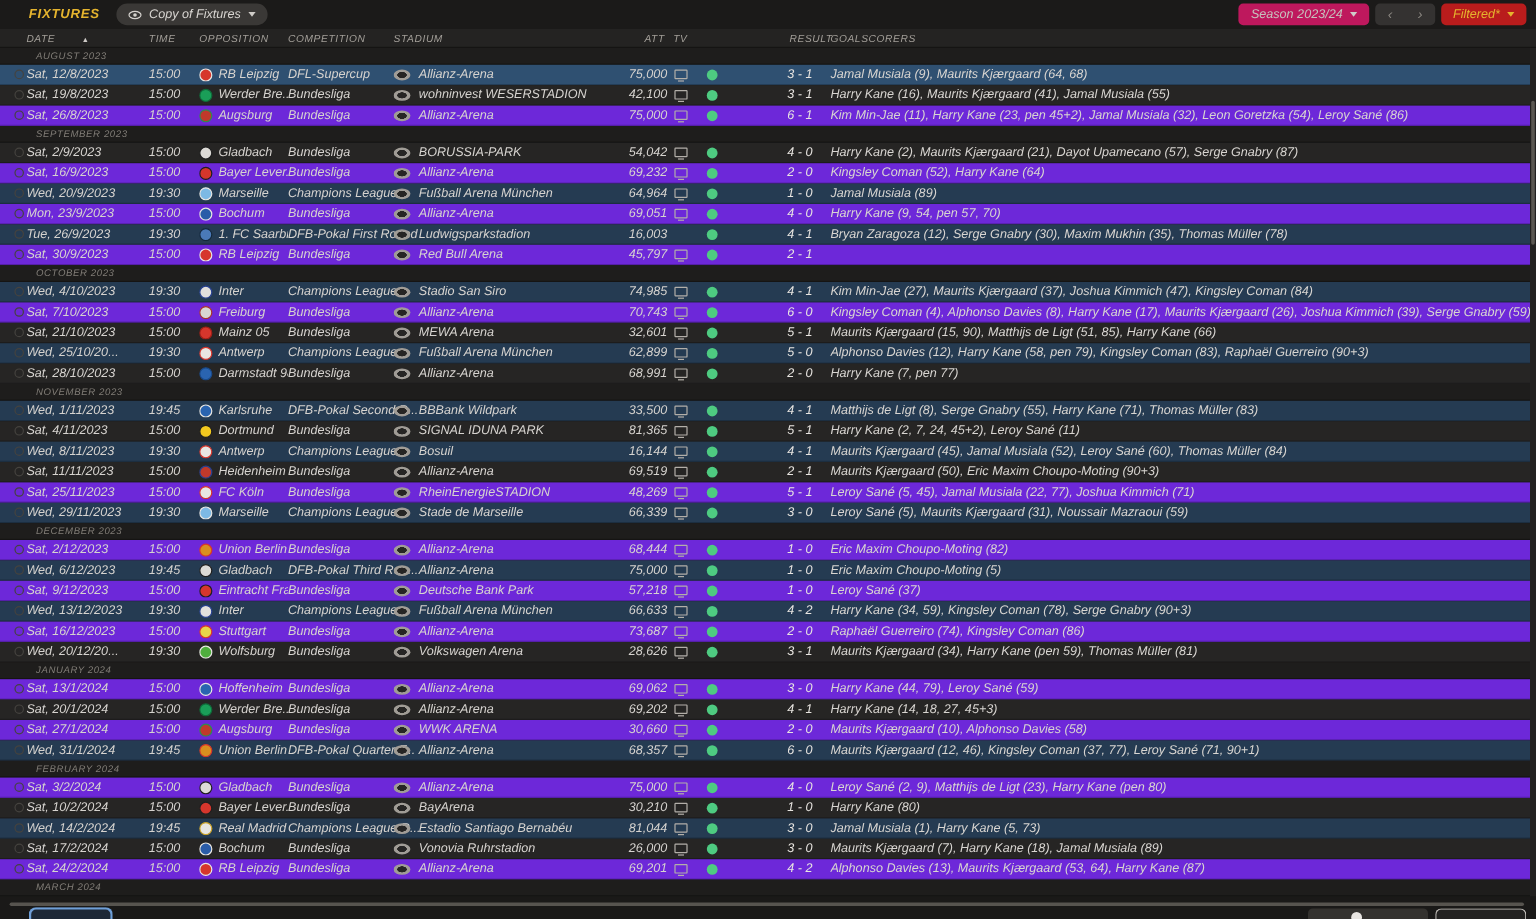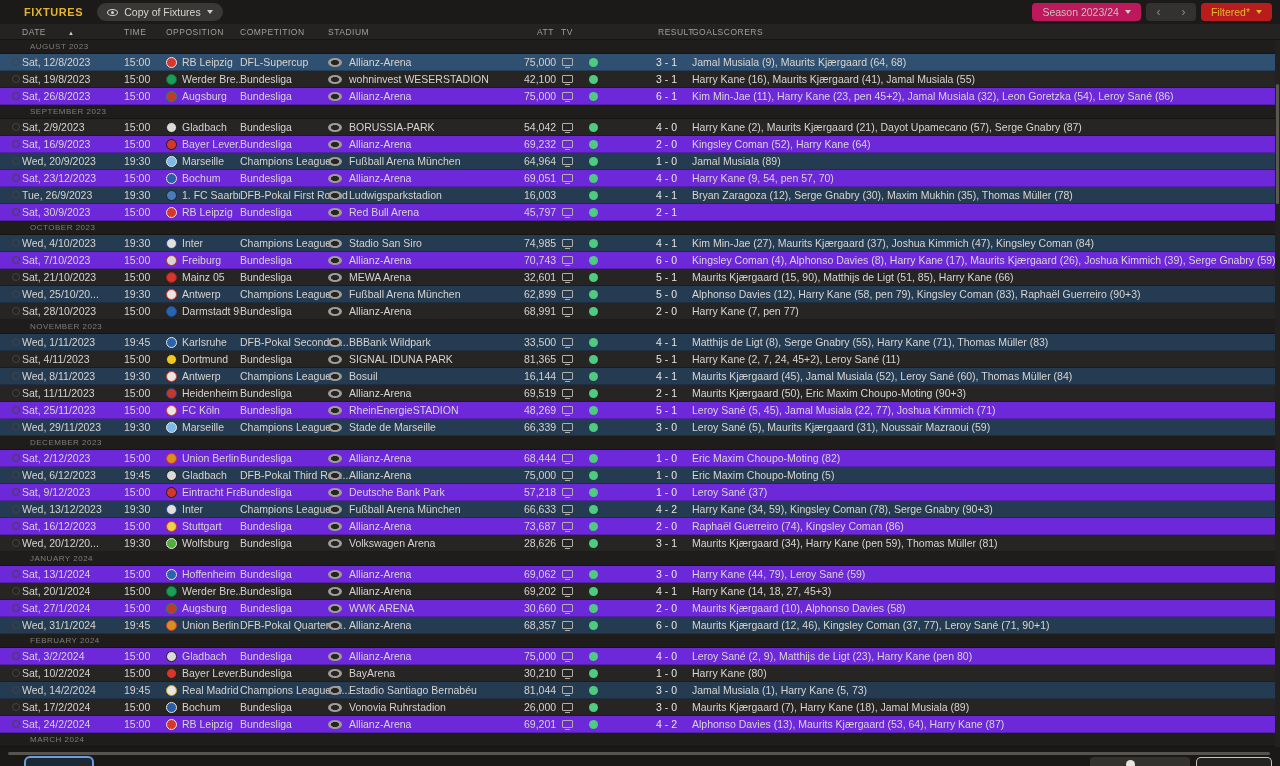--- a/index.html
+++ b/index.html
@@ -1,18 +1,18 @@
 <!DOCTYPE html>
 <html><head>
 <meta charset="utf-8">
 <style>
   * { margin:0; padding:0; box-sizing:border-box; }
   html,body { width:1280px; height:766px; overflow:hidden; background:#1a1918;
     font-family:"Liberation Sans", sans-serif; color:#d6d3cf; }
-  .app { position:relative; width:1280px; height:766px; background:#1a1918; }
+  .app { position:relative; width:1280px; height:766px; background:#1a1918;font-style:italic; }
 
   
   .topbar { height:24px; background:#1b1a19; display:flex; align-items:center; padding:0 8px 0 24px; }
   .page-title { color:#e5b42e; font-size:11px; font-weight:bold; letter-spacing:.6px; }
   .pill { display:flex; align-items:center; gap:6px; background:#3a3836; border-radius:11px;
           height:18px; padding:0 10px; font-size:10.5px; color:#d8d5d1; cursor:pointer; }
   .view-pill { margin-left:14px;justify-content:center; }
   .eye { display:inline-block; width:11px; height:7px; border:1px solid #d5d2ce; border-radius:50%; position:relative; }
   .eye::after { content:""; position:absolute; width:3px; height:3px; border-radius:50%; background:#d5d2ce; left:3px; top:1px; }
   .chev { display:inline-block; width:0; height:0; border-left:3.5px solid transparent; border-right:3.5px solid transparent; border-top:4px solid #cfccc8; }
@@ -273,21 +273,21 @@
           <span class="dot"></span>
         </span>
       <span></span>
       <span class="res">1 - 0</span>
       <span class="scorers">Jamal Musiala (89)</span>
     </div>
 
     <div class="row grid shade">
       <span></span>
       <span class="statc"></span>
-      <span>Sat, 23/12/2023</span>
+      <span>Mon, 23/9/2023</span>
       <span>15:00</span>
       <span class="opp">
         <span class="badge" style="background: rgb(42, 92, 168); border-color: rgb(232, 230, 226);"></span>
         <span>Bochum</span>
       </span>
       <span>Bundesliga</span>
       <span class="stad-wrap">
         <span class="stad"></span>
         <span>Allianz-Arena</span>
       </span>

